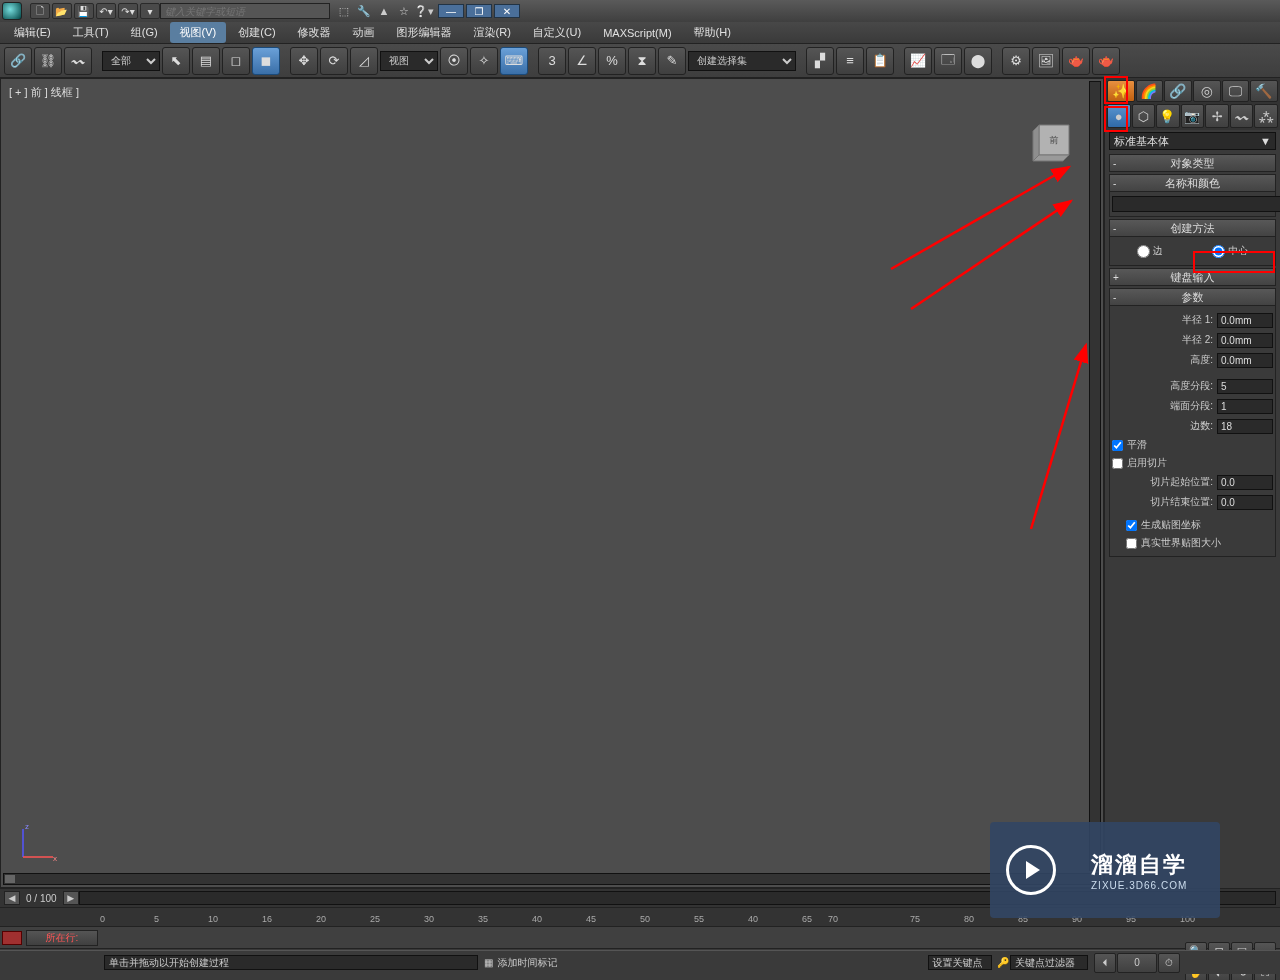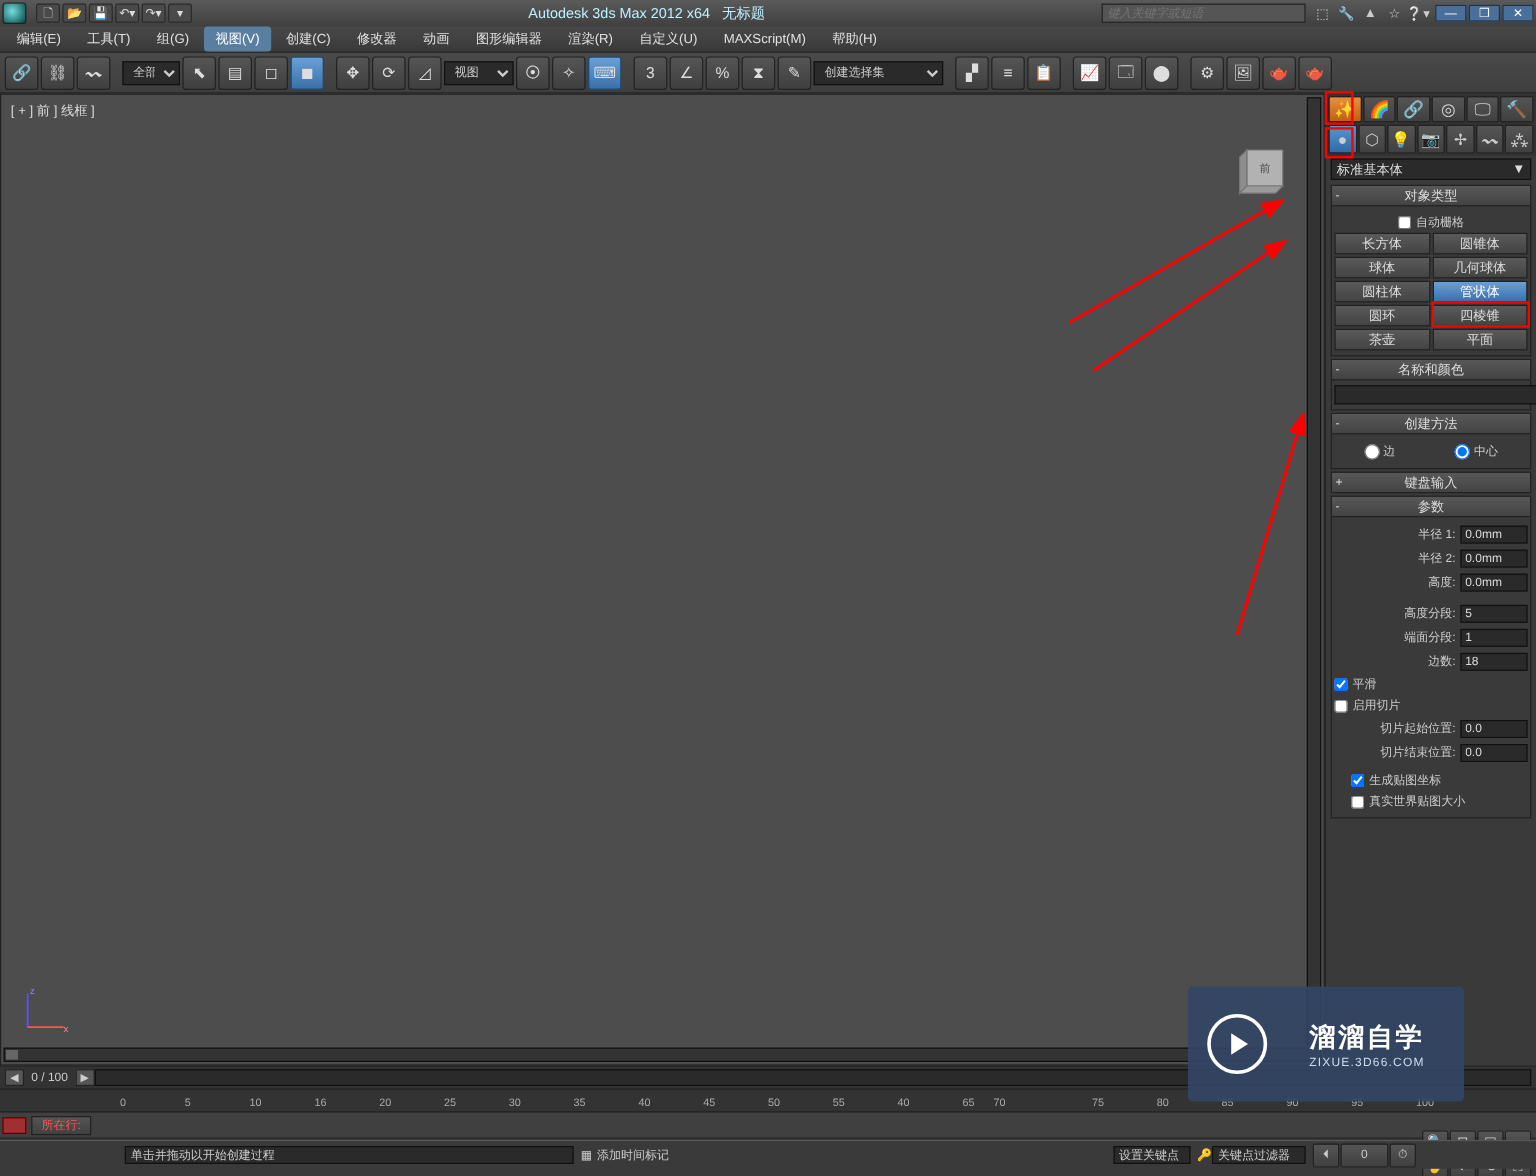--- a/index.html
+++ b/index.html
@@ -77,21 +77,21 @@
 
 
 .timeline-area{height:86px; background:#3a3a3a; border-top:1px solid #222; position:relative;}
 .slider-row{height:18px; display:flex; align-items:center; padding:0 4px; background:#333;}
 .slider-row .btn{width:16px;height:14px;background:#555;border:1px solid #222;display:flex;align-items:center;justify-content:center;font-size:9px;}
 .slider-row .val{margin:0 6px; font-size:10px;}
 .slider-row .track{flex:1;height:14px;background:#2a2a2a;border:1px solid #111;}
 .ruler{height:20px;background:#333;display:flex;border-top:1px solid #222;border-bottom:1px solid #222;position:relative;padding:0 100px;}
 .ruler .tick{position:absolute;bottom:2px;font-size:9px;color:#aaa;}
 .track-area{height:22px;background:#404040;border-bottom:1px solid #222;display:flex;align-items:center;}
-.track-area .startbtn{width:50px;height:16px;background:linear-gradient(#555,#404040);border:1px solid #222;margin-left:4px;display:flex;align-items:center;justify-content:center;font-size:10px;}
+.track-area .startbtn{width:72px;height:16px;background:linear-gradient(#555,#404040);border:1px solid #222;margin-left:4px;display:flex;align-items:center;justify-content:center;font-size:10px;}
 .track-area .red{width:20px;height:14px;background:#a03030;margin-left:2px;border:1px solid #500;}
 .status{height:26px;display:flex;align-items:center;gap:6px;padding:0 4px;background:#3a3a3a;font-size:10px;}
 .status .ro{background:#2a2a2a;border:1px solid #111;height:15px;padding:0 4px;display:flex;align-items:center;}
 .status .filler{flex:1;}
 .status2{position:absolute;bottom:0;left:0;right:0;height:24px;display:flex;align-items:center;padding:0 4px;font-size:10px;background:#3a3a3a;border-top:1px solid #555;}
 .status2 .label{margin-left:4px;margin-right:6px;}
 .status2 .ro{background:#2a2a2a;border:1px solid #111;height:15px;padding:0 4px;color:#ccc;flex:1;margin-right:6px;}
 .playback{display:flex;gap:1px;}
 .playback .pb{width:22px;height:20px;background:linear-gradient(#555,#404040);border:1px solid #222;display:flex;align-items:center;justify-content:center;font-size:10px;border-radius:2px;}
 .nav-cluster{display:grid;grid-template-columns:repeat(4,22px);grid-template-rows:repeat(2,20px);gap:1px;}
@@ -114,23 +114,20 @@
 
 <div class="titlebar">
   <div class="app-icon"></div>
   <div class="qat">
     <div class="b">🗋</div>
     <div class="b">📂</div>
     <div class="b">💾</div>
     <div class="b">↶▾</div>
     <div class="b">↷▾</div>
     <div class="b">▾</div>
-  </div>
-  <div class="title">
-    <span>Autodesk 3ds Max 2012 x64</span>&nbsp;&nbsp;&nbsp;<span>无标题</span>
   </div>
   <input class="search" placeholder="键入关键字或短语" style="">
   <div class="help-icons">
     <div class="b">⬚</div>
     <div class="b">🔧</div>
     <div class="b">▲</div>
     <div class="b">☆</div>
     <div class="b">❔▾</div>
   </div>
   <div class="winbtns">
@@ -153,21 +150,21 @@
   <div class="item">自定义(U)</div>
   <div class="item">MAXScript(M)</div>
   <div class="item">帮助(H)</div>
 </div>
 
 <div class="toolbar">
   <div class="tb">🔗</div>
   <div class="tb">⛓</div>
   <div class="tb">〰</div>
   <div class="sep"></div>
-  <select class="combo" style="width:48px"><option>全部</option></select>
+  <select class="combo" style="width:58px"><option>全部</option></select>
   <div class="tb">⬉</div>
   <div class="tb">▤</div>
   <div class="tb">◻</div>
   <div class="tb active">◼</div>
   <div class="sep"></div>
   <div class="tb">✥</div>
   <div class="tb">⟳</div>
   <div class="tb">◿</div>
   <select class="combo" style="width:58px"><option>视图</option></select>
   <div class="tb">⦿</div>
@@ -251,38 +248,20 @@
     </div>
     <div class="cmd-drop">
         <span>标准基本体</span>
         <span>▼</span>
       </div>
 
     <div class="rollhead">
         <span class="pm">-</span>
         <span>对象类型</span>
       </div>
-    <div class="rollbody">
-      <div class="autogrid">
-          <input type="checkbox" style="">
-          <span>自动栅格</span>
-        </div>
-      <div class="btngrid">
-        <div class="ob">长方体</div>
-        <div class="ob">圆锥体</div>
-        <div class="ob">球体</div>
-        <div class="ob">几何球体</div>
-        <div class="ob">圆柱体</div>
-        <div class="ob sel">管状体</div>
-        <div class="ob">圆环</div>
-        <div class="ob">四棱锥</div>
-        <div class="ob">茶壶</div>
-        <div class="ob">平面</div>
-      </div>
-    </div>
 
     <div class="rollhead">
         <span class="pm">-</span>
         <span>名称和颜色</span>
       </div>
     <div class="rollbody">
       <div class="namecolor">
           <input type="text" style="">
         </div>
     </div>

